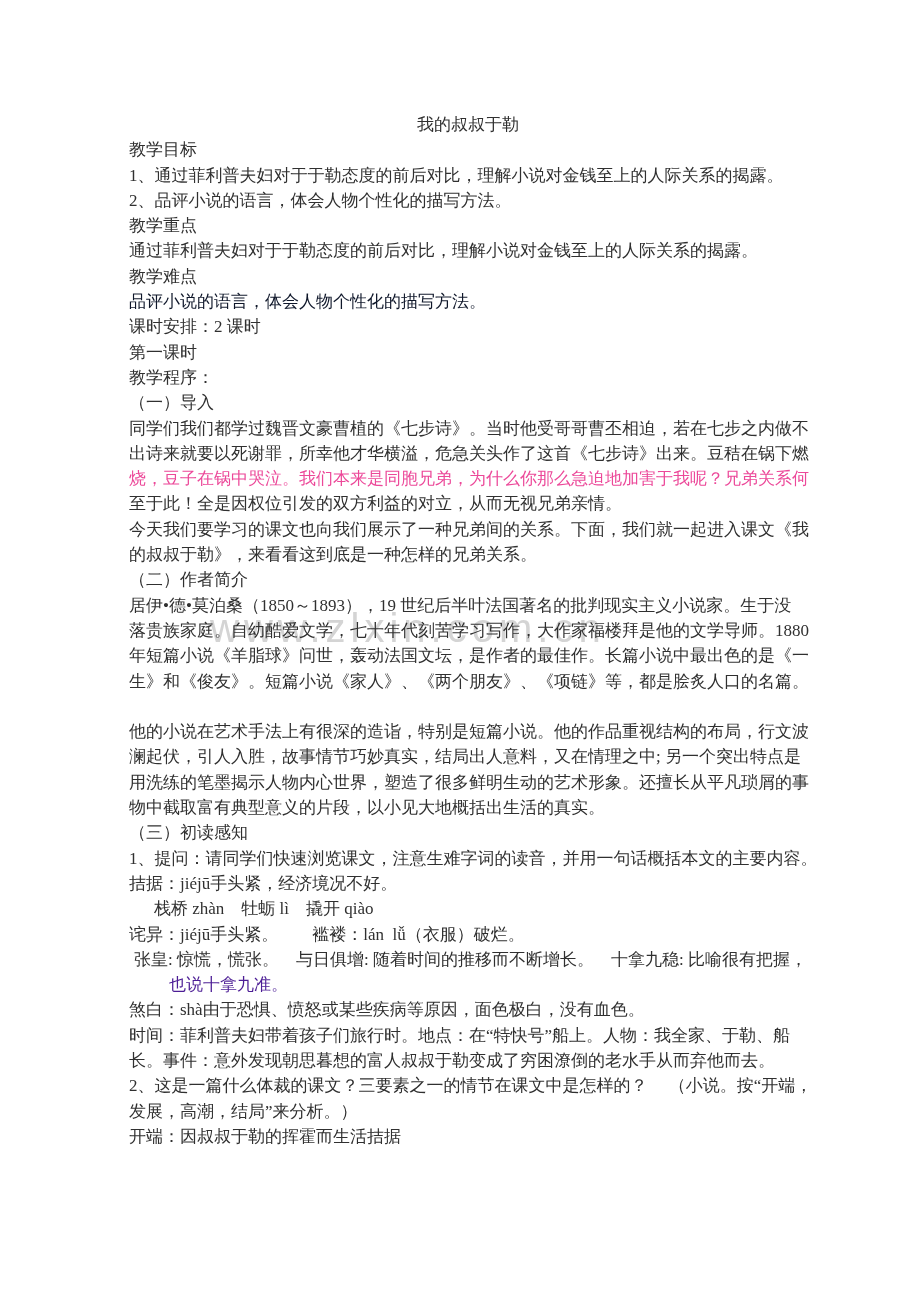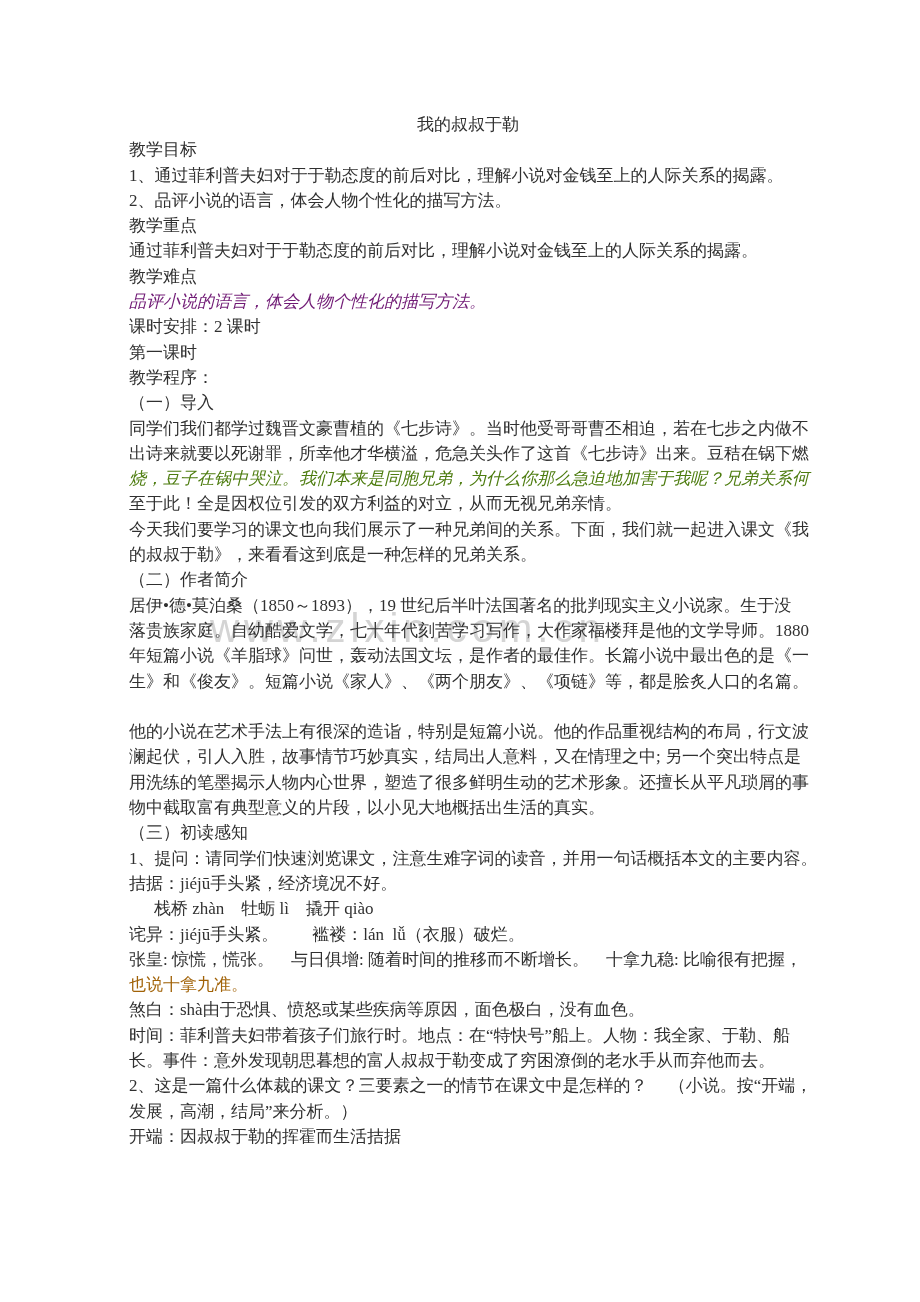--- a/index.html
+++ b/index.html
@@ -57,48 +57,48 @@
 <div class="page" style="background: rgb(255, 255, 255);">
   <div class="watermark" style="color: rgb(212, 212, 212);">www.zlxin.com.cn</div>
   <div class="content">
       <div class="line title" style="color: rgb(48, 48, 48);">我的叔叔于勒</div>
       <div class="line body" style="color: rgb(48, 48, 48);">教学目标</div>
       <div class="line body" style="color: rgb(48, 48, 48);">1、通过菲利普夫妇对于于勒态度的前后对比，理解小说对金钱至上的人际关系的揭露。</div>
       <div class="line body" style="color: rgb(48, 48, 48);">2、品评小说的语言，体会人物个性化的描写方法。</div>
       <div class="line body" style="color: rgb(48, 48, 48);">教学重点</div>
       <div class="line body" style="color: rgb(48, 48, 48);">通过菲利普夫妇对于于勒态度的前后对比，理解小说对金钱至上的人际关系的揭露。</div>
       <div class="line body" style="color: rgb(48, 48, 48);">教学难点</div>
-      <div class="line body" style="color: #701a75; font-style: italic;">品评小说的语言，体会人物个性化的描写方法。</div>
+      <div class="line body" style="color: #0f172a;">品评小说的语言，体会人物个性化的描写方法。</div>
       <div class="line body" style="color: rgb(48, 48, 48);">课时安排：2 课时</div>
       <div class="line body" style="color: rgb(48, 48, 48);">第一课时</div>
       <div class="line body" style="color: rgb(48, 48, 48);">教学程序：</div>
       <div class="line body" style="color: rgb(48, 48, 48);">（一）导入</div>
       <div class="line body" style="color: rgb(48, 48, 48);">同学们我们都学过魏晋文豪曹植的《七步诗》。当时他受哥哥曹丕相迫，若在七步之内做不</div>
       <div class="line body" style="color: rgb(48, 48, 48);">出诗来就要以死谢罪，所幸他才华横溢，危急关头作了这首《七步诗》出来。豆秸在锅下燃</div>
-      <div class="line body" style="color: #4d7c0f; font-style: italic;">烧，豆子在锅中哭泣。我们本来是同胞兄弟，为什么你那么急迫地加害于我呢？兄弟关系何</div>
+      <div class="line body" style="color: #ec4899;">烧，豆子在锅中哭泣。我们本来是同胞兄弟，为什么你那么急迫地加害于我呢？兄弟关系何</div>
       <div class="line body" style="color: rgb(48, 48, 48);">至于此！全是因权位引发的双方利益的对立，从而无视兄弟亲情。</div>
       <div class="line body" style="color: rgb(48, 48, 48);">今天我们要学习的课文也向我们展示了一种兄弟间的关系。下面，我们就一起进入课文《我</div>
       <div class="line body" style="color: rgb(48, 48, 48);">的叔叔于勒》，来看看这到底是一种怎样的兄弟关系。</div>
       <div class="line body" style="color: rgb(48, 48, 48);">（二）作者简介</div>
       <div class="line body" style="color: rgb(48, 48, 48);">居伊•德•莫泊桑（1850～1893），19 世纪后半叶法国著名的批判现实主义小说家。生于没</div>
       <div class="line body" style="color: rgb(48, 48, 48);">落贵族家庭。自幼酷爱文学，七十年代刻苦学习写作，大作家福楼拜是他的文学导师。1880</div>
       <div class="line body" style="color: rgb(48, 48, 48); text-align: right;">年短篇小说《羊脂球》问世，轰动法国文坛，是作者的最佳作。长篇小说中最出色的是《一</div>
       <div class="line body" style="color: rgb(48, 48, 48);">生》和《俊友》。短篇小说《家人》、《两个朋友》、《项链》等，都是脍炙人口的名篇。</div>
       <div class="line blank" style="color: rgb(48, 48, 48);">&nbsp;</div>
       <div class="line body" style="color: rgb(48, 48, 48);">他的小说在艺术手法上有很深的造诣，特别是短篇小说。他的作品重视结构的布局，行文波</div>
       <div class="line body" style="color: rgb(48, 48, 48);">澜起伏，引人入胜，故事情节巧妙真实，结局出人意料，又在情理之中; 另一个突出特点是</div>
       <div class="line body" style="color: rgb(48, 48, 48);">用洗练的笔墨揭示人物内心世界，塑造了很多鲜明生动的艺术形象。还擅长从平凡琐屑的事</div>
       <div class="line body" style="color: rgb(48, 48, 48);">物中截取富有典型意义的片段，以小见大地概括出生活的真实。</div>
       <div class="line body" style="color: rgb(48, 48, 48);">（三）初读感知</div>
       <div class="line body" style="color: rgb(48, 48, 48);">1、提问：请同学们快速浏览课文，注意生难字词的读音，并用一句话概括本文的主要内容。</div>
       <div class="line body" style="color: rgb(48, 48, 48);">拮据：jiéjū手头紧，经济境况不好。</div>
       <div class="line indent" style="color: rgb(48, 48, 48);">栈桥 zhàn　牡蛎 lì　撬开 qiào</div>
       <div class="line body" style="color: rgb(48, 48, 48);">诧异：jiéjū手头紧。　　褴褛：lán  lǚ（衣服）破烂。</div>
-      <div class="line body" style="color: rgb(48, 48, 48);">张皇: 惊慌，慌张。　与日俱增: 随着时间的推移而不断增长。　十拿九稳: 比喻很有把握，</div>
-      <div class="line body" style="color: #a16207;">也说十拿九准。</div>
+      <div class="line body" style="color: rgb(48, 48, 48); text-align: right;">张皇: 惊慌，慌张。　与日俱增: 随着时间的推移而不断增长。　十拿九稳: 比喻很有把握，</div>
+      <div class="line body" style="color: #4c1d95; margin-left: 40px;">也说十拿九准。</div>
       <div class="line body" style="color: rgb(48, 48, 48);">煞白：shà由于恐惧、愤怒或某些疾病等原因，面色极白，没有血色。</div>
       <div class="line body" style="color: rgb(48, 48, 48);">时间：菲利普夫妇带着孩子们旅行时。地点：在“特快号”船上。人物：我全家、于勒、船</div>
       <div class="line body" style="color: rgb(48, 48, 48);">长。事件：意外发现朝思暮想的富人叔叔于勒变成了穷困潦倒的老水手从而弃他而去。</div>
       <div class="line body" style="color: rgb(48, 48, 48);">2、这是一篇什么体裁的课文？三要素之一的情节在课文中是怎样的？　 （小说。按“开端，</div>
       <div class="line body" style="color: rgb(48, 48, 48);">发展，高潮，结局”来分析。）</div>
       <div class="line body" style="color: rgb(48, 48, 48);">开端：因叔叔于勒的挥霍而生活拮据</div>
     </div>
 </div>
 
 </body></html>

